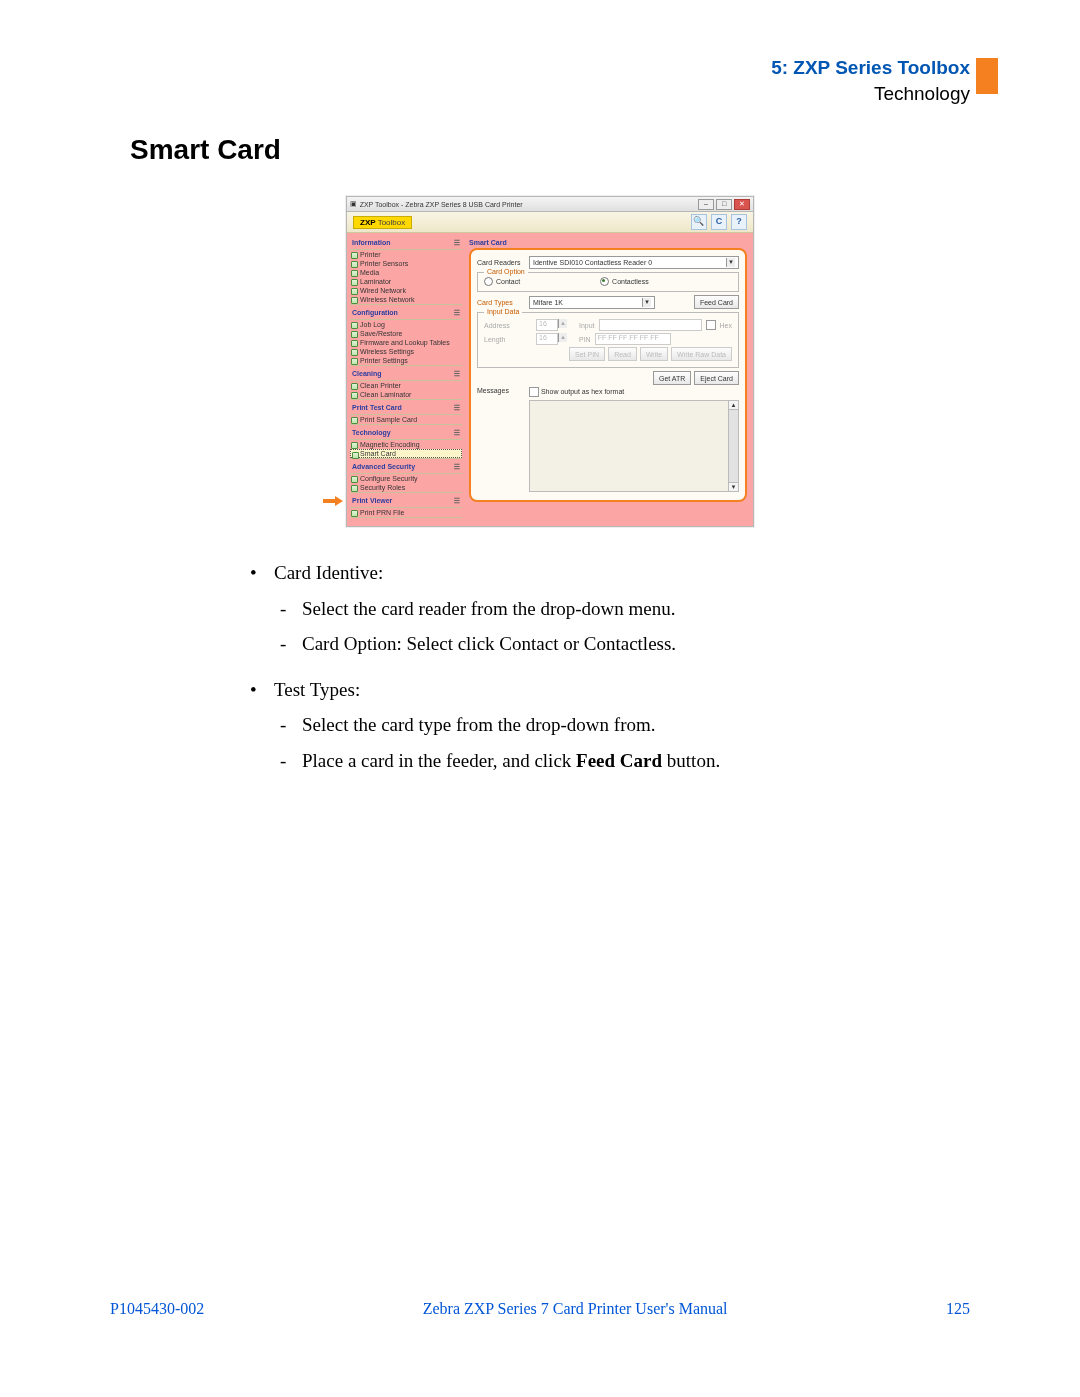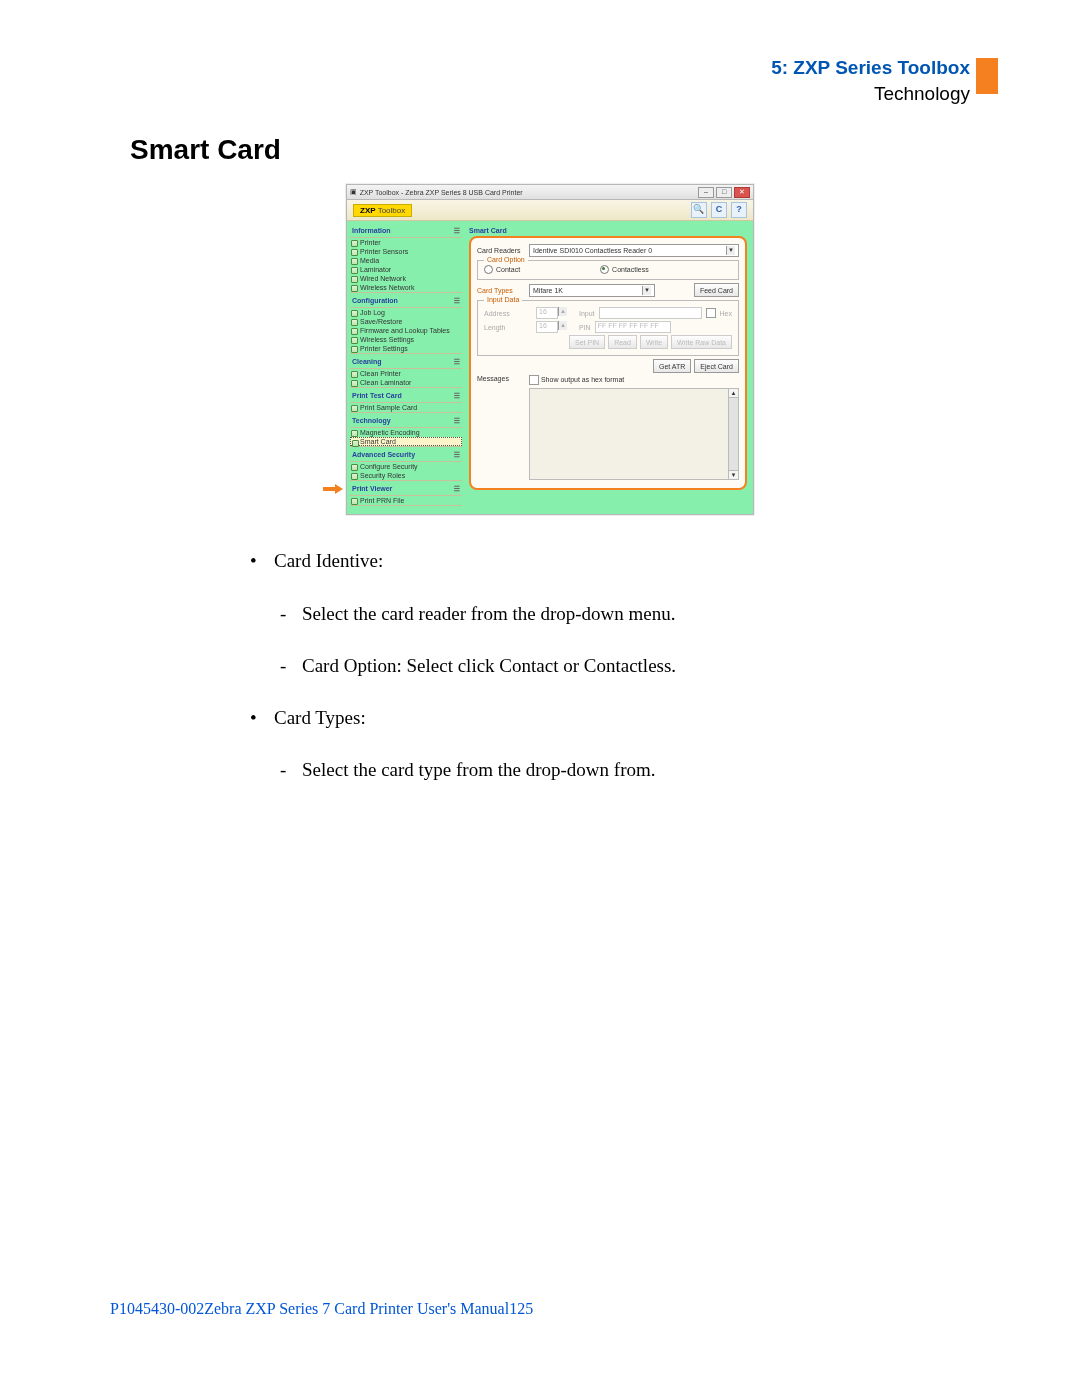--- a/index.html
+++ b/index.html
@@ -49,23 +49,23 @@
   }
   .intro {
     font-size: 19px;
     line-height: 1.4;
     margin-left: 90px;
   }
   .intro a { color: #0056d6; text-decoration: none; }
   
   .app-shot {
     width: 406px;
-    margin: 18px auto 30px auto;
+    margin: 30px auto 30px auto;
     border: 1px solid #b7b7b7;
-    background: #86efac;
+    background: #fca5a5;
     font-family: Tahoma, Arial, sans-serif;
     font-size: 7px;
     color: #333;
     position: relative;
     box-shadow: 0 0 0 1px #eee;
   }
   .titlebar {
     height: 14px;
     background: linear-gradient(#f4f4f4,#e0e0e0);
     border-bottom: 1px solid #b7b7b7;
@@ -171,26 +171,26 @@
   }
   .msgbox .scroll{ position:absolute;right:0;top:0;bottom:0;width:9px;background:#e2e2e2;border-left:1px solid #bbb;}
   .msgbox .scroll .sbtn{height:8px;background:#f4f4f4;border-bottom:1px solid #bbb;text-align:center;line-height:7px;}
   .msgbox .scroll .sbtn.b{border-top:1px solid #bbb;border-bottom:none;position:absolute;bottom:0;left:0;right:0;}
   
   .bullets{ margin:20px 0 0 120px; font-size:19px; line-height:1.7;}
   .bullets ul{ list-style:none; padding:0; margin:0;}
   .bullets > ul > li{ position:relative; padding-left:24px; margin:4px 0;}
   .bullets > ul > li::before{ content:"•"; position:absolute; left:0;}
   .bullets ul ul{ margin:2px 0 14px 0;}
-  .bullets ul ul li{ position:relative; padding-left:28px; margin:20px 0;}
+  .bullets ul ul li{ position:relative; padding-left:28px; margin:3px 0;}
   .bullets ul ul li::before{ content:"-"; position:absolute; left:6px;}
   .bold{ font-weight:bold;}
   .footer{
     position:absolute; left:110px; right:110px; bottom:40px;
-    display:flex; justify-content:flex-start; font-size:16px; color:#0056d6;
+    display:flex; justify-content:space-between; font-size:16px; color:#0056d6;
     font-family:"Times New Roman", Times, serif;
   }
 </style>
 </head>
 <body>
 
 <div class="page">
   <div class="orange-tab"></div>
 
   <div class="header">
@@ -384,23 +384,26 @@
   <div class="bullets">
     <ul>
       <li>
         <span>Card Identive:</span>
         <ul>
           <li>Select the card reader from the drop-down menu.</li>
           <li>Card Option: Select click Contact or Contactless.</li>
         </ul>
       </li>
       <li>
-        <span>Card Types:</span>
+        <span>Test Types:</span>
         <ul>
           <li>Select the card type from the drop-down from.</li>
+          <li>
+            <span>Place a card in the feeder, and click </span><span class="bold">Feed Card</span><span> button.</span>
+          </li>
         </ul>
       </li>
     </ul>
   </div>
 
   <div class="footer">
     <span>P1045430-002</span>
     <span>Zebra ZXP Series 7 Card Printer User's Manual</span>
     <span>125</span>
   </div>

